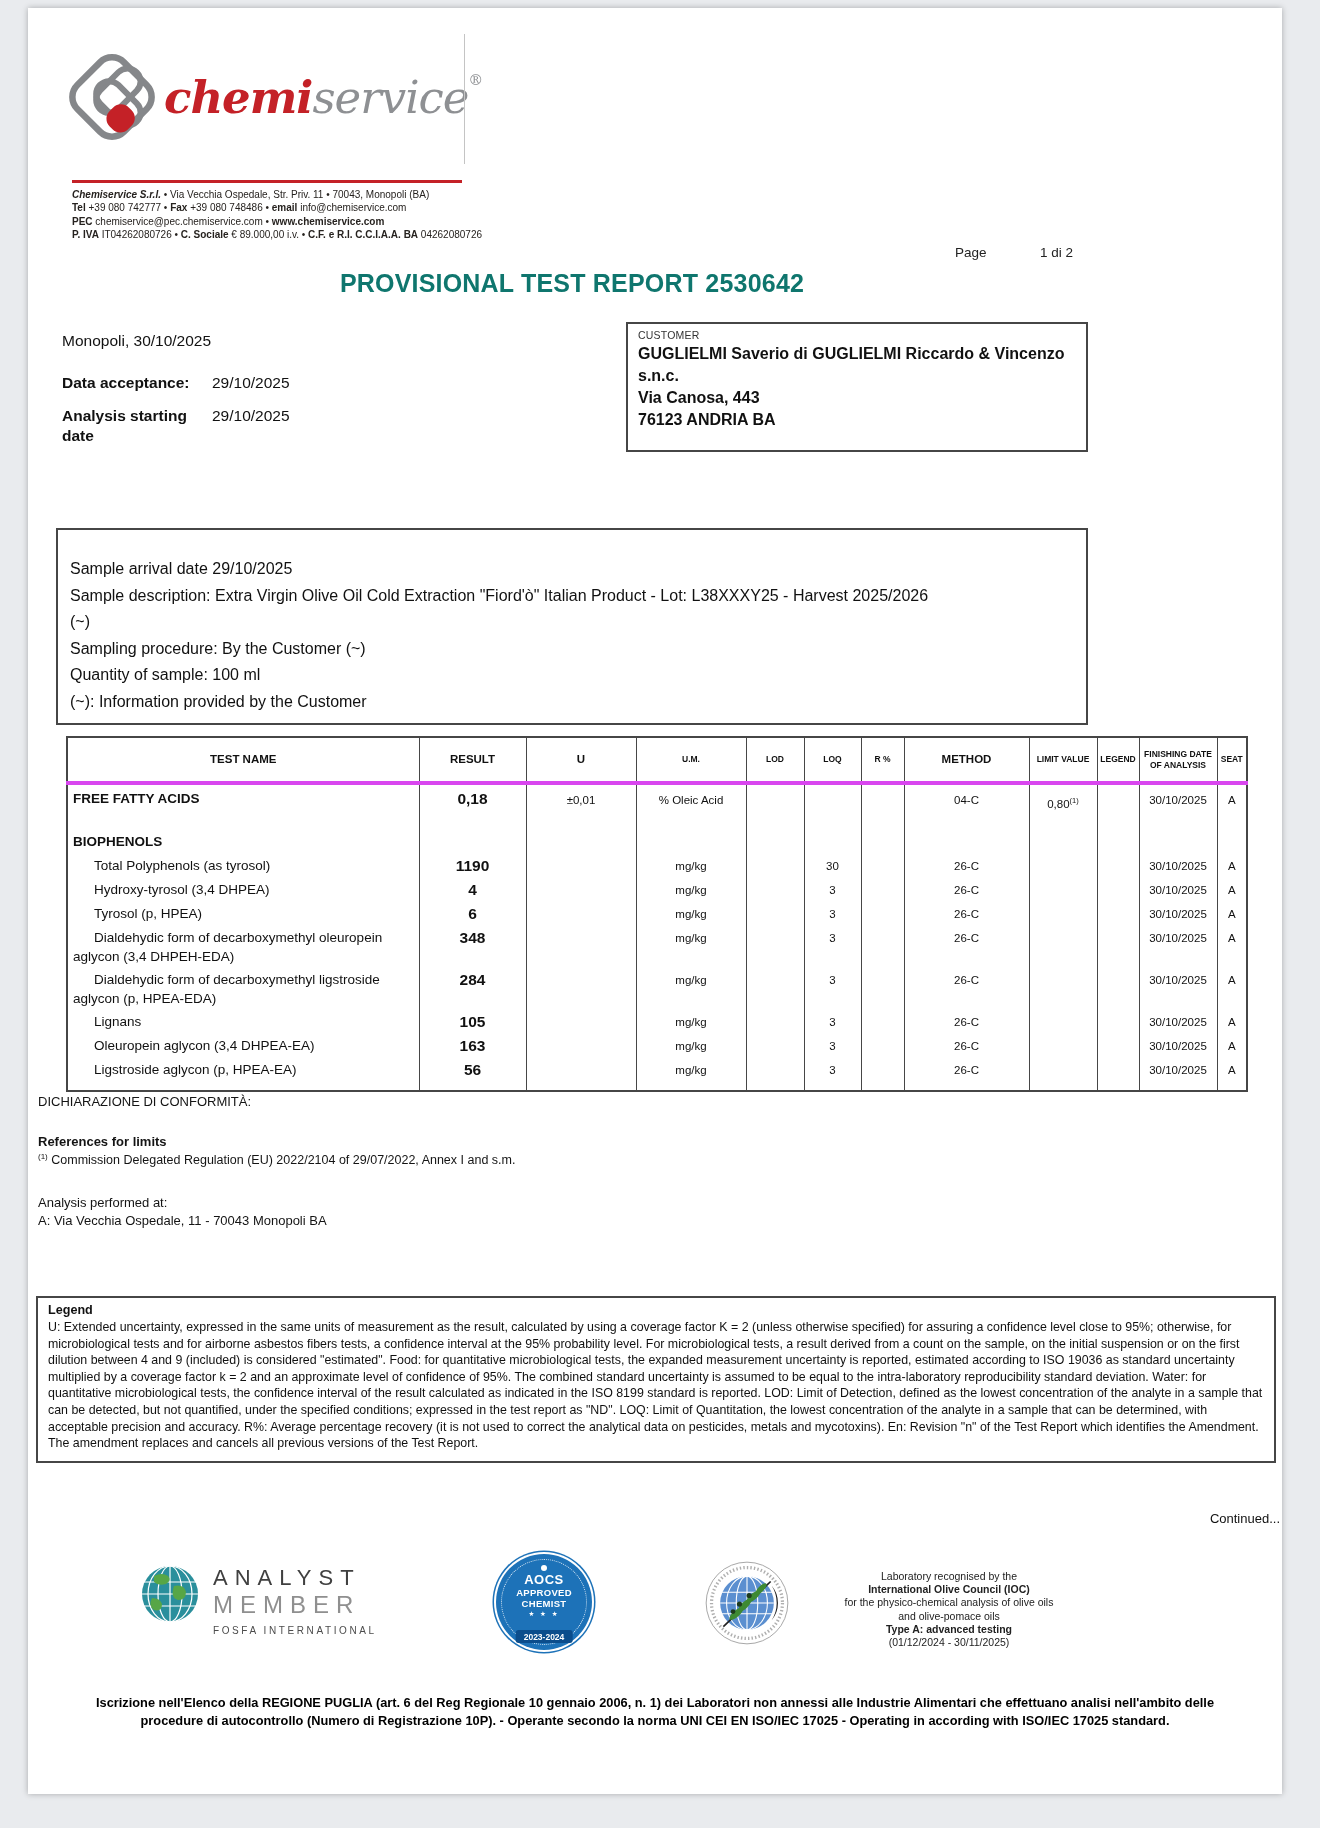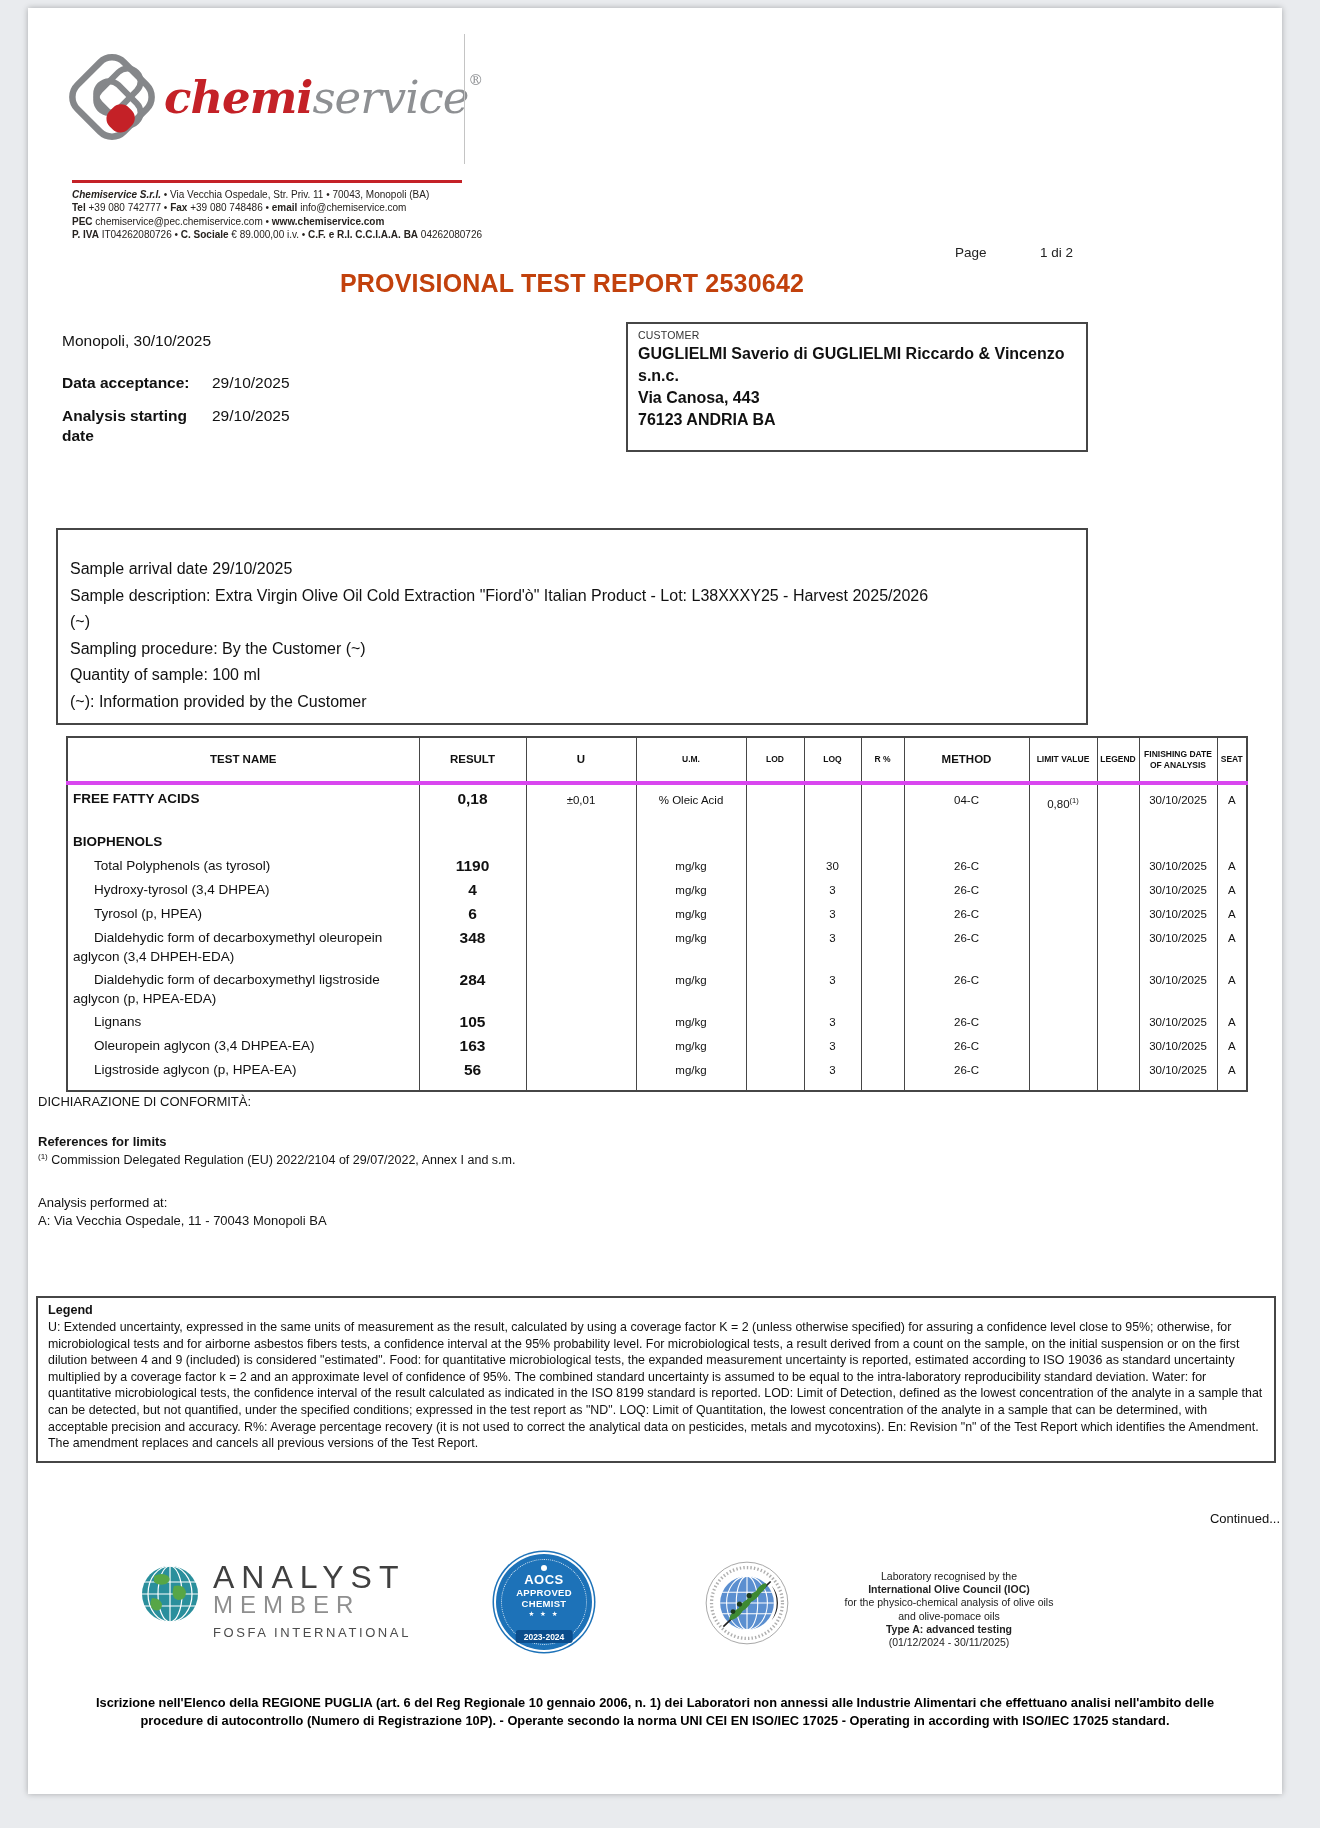--- a/index.html
+++ b/index.html
@@ -19,21 +19,21 @@
   .red-rule{position:absolute;left:44px;top:172px;width:390px;height:3px;background:var(--brand-red,#c42127)}
   .contact{position:absolute;left:44px;top:180px;font-size:10px;line-height:13.4px;color:#26221f}
   .contact b{font-weight:bold}
   .contact .bi{font-weight:bold;font-style:italic}
 
   .page-ind{position:absolute;top:237px;left:0;width:1254px;height:18px;font-size:13.5px;color:#222}
   .page-ind .pl{position:absolute;left:927px}
   .page-ind .pv{position:absolute;left:1012px}
 
   .title{position:absolute;top:261px;left:28px;width:1032px;text-align:center;
-         font-size:25px;font-weight:bold;letter-spacing:.2px;color:#c2410c}
+         font-size:25px;font-weight:bold;letter-spacing:.2px;color:#0f766e}
 
   
   .info-row{position:absolute;top:308px;left:28px;width:1032px;height:150px}
   .dates{position:absolute;left:6px;top:16px;font-size:15.5px}
   .place{margin-bottom:23px}
   .pair{display:flex;margin-bottom:13px}
   .pair .lbl{font-weight:bold;width:150px;line-height:20px}
   .pair .val{line-height:20px}
   .customer-box{position:absolute;right:0;top:6px;width:462px;min-height:130px;
                 border:2px solid #464646;padding:5px 10px 8px}
@@ -81,23 +81,23 @@
               padding:5px 10px 9px}
   .legend-title{font-weight:bold;font-size:12.6px;margin-bottom:2px}
   .legend-text{font-size:12.4px;line-height:16.6px}
 
   .continued{position:absolute;top:1503px;left:8px;width:1244px;text-align:right;font-size:13px}
 
   
   .footer-logos{position:absolute;top:1546px;left:0;width:1254px;height:128px}
   .fosfa{position:absolute;left:112px;top:10px;display:flex;gap:13px;align-items:flex-start}
   .fosfa-globe{width:60px;height:60px}
-  .fosfa-analyst{font-size:32px;letter-spacing:7px;color:#404040;line-height:27px}
+  .fosfa-analyst{font-size:22px;letter-spacing:7px;color:#404040;line-height:27px}
   .fosfa-member{font-size:24px;letter-spacing:7px;color:#8f8f8f;line-height:27px}
-  .fosfa-intl{font-size:13px;letter-spacing:2.6px;color:#4c4c4c;margin-top:7px}
+  .fosfa-intl{font-size:10px;letter-spacing:2.6px;color:#4c4c4c;margin-top:7px}
 
   .aocs{position:absolute;left:468px;top:0;width:96px;height:96px;border-radius:50%;
         background:var(--aocs-blue,#1d72b8);color:#fff;text-align:center;
         box-shadow:0 0 0 2px #fff,0 0 0 3.5px var(--aocs-blue,#1d72b8)}
   .aocs::before{content:"";position:absolute;inset:5px;border:1.5px dotted rgba(255,255,255,.85);border-radius:50%}
   .aocs-dot{width:6px;height:6px;background:#fff;border-radius:50%;margin:11px auto 1px}
   .aocs-name{font-size:13px;font-weight:bold;letter-spacing:.5px}
   .aocs-l2{font-size:9.5px;font-weight:bold;letter-spacing:.3px}
   .aocs-l3{font-size:9.5px;font-weight:bold;letter-spacing:.3px}
   .aocs-stars{font-size:6.5px;letter-spacing:2px;margin-top:1px}

